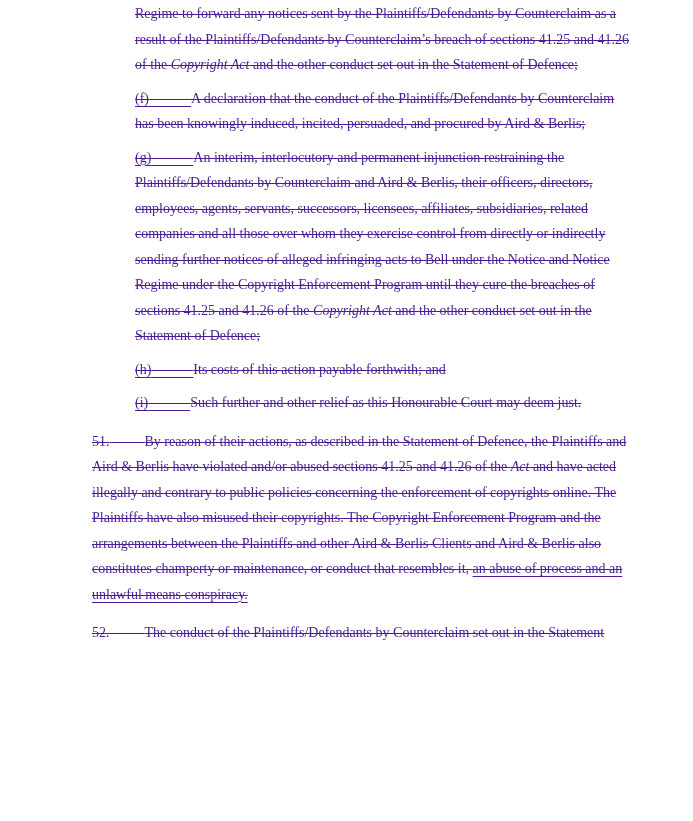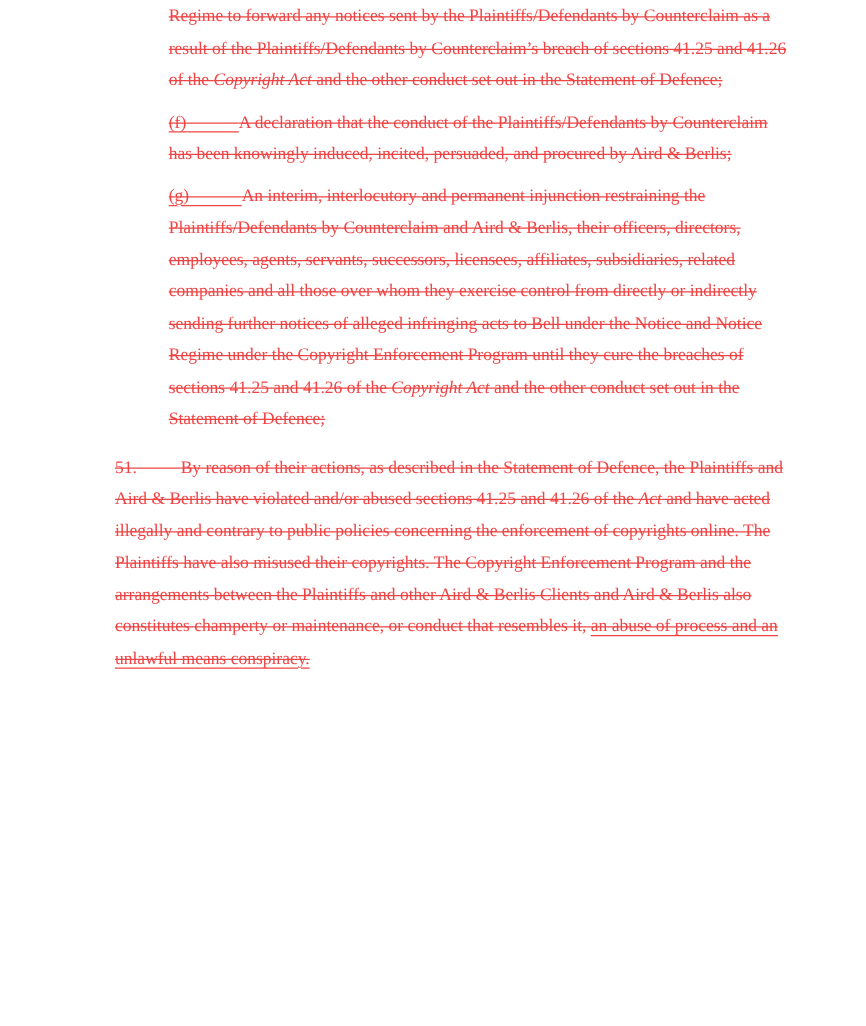--- a/index.html
+++ b/index.html
@@ -9,21 +9,21 @@
   }
   .page {
     position: relative;
     width: 693px;
     height: 821px;
     background: #ffffff;
     overflow: hidden;
     font-family: "Liberation Serif", "DejaVu Serif", serif;
     font-size: 14px;
     line-height: 25.5px;
-    color: #ef4444;
+    color: #4c1d95;
   }
   .doc-body {
     padding: 1px 61px 0 92px; 
   }
   .para {
     margin: 0 0 8px 0;
     text-align: left;
   }
   .para.sub {
     padding-left: 43px; 
@@ -38,15 +38,18 @@
   .seg.italic { font-style: italic; }
 </style>
 </head>
 <body>
 
 <div class="page">
   <div class="doc-body">
       <div class="para sub"><span class="seg strike">Regime to forward any notices sent by the Plaintiffs/Defendants by Counterclaim as a result of the Plaintiffs/Defendants by Counterclaim’s breach of sections 41.25 and 41.26 of the </span><span class="seg strike italic">Copyright Act</span><span class="seg strike"> and the other conduct set out in the Statement of Defence;</span></div>
       <div class="para sub"><span class="seg strike ul">(f)</span><span class="seg strike ul">&nbsp;&nbsp;&nbsp;&nbsp;&nbsp;&nbsp;&nbsp;&nbsp;&nbsp;&nbsp;&nbsp;&nbsp;</span><span class="seg strike">A declaration that the conduct of the Plaintiffs/Defendants by Counterclaim has been knowingly induced, incited, persuaded, and procured by Aird &amp; Berlis;</span></div>
       <div class="para sub"><span class="seg strike ul">(g)</span><span class="seg strike ul">&nbsp;&nbsp;&nbsp;&nbsp;&nbsp;&nbsp;&nbsp;&nbsp;&nbsp;&nbsp;&nbsp;&nbsp;</span><span class="seg strike">An interim, interlocutory and permanent injunction restraining the Plaintiffs/Defendants by Counterclaim and Aird &amp; Berlis, their officers, directors, employees, agents, servants, successors, licensees, affiliates, subsidiaries, related companies and all those over whom they exercise control from directly or indirectly sending further notices of alleged infringing acts to Bell under the Notice and Notice Regime under the Copyright Enforcement Program until they cure the breaches of sections 41.25 and 41.26 of the </span><span class="seg strike italic">Copyright Act</span><span class="seg strike"> and the other conduct set out in the Statement of Defence;</span></div>
+      <div class="para sub"><span class="seg strike ul">(h)</span><span class="seg strike ul">&nbsp;&nbsp;&nbsp;&nbsp;&nbsp;&nbsp;&nbsp;&nbsp;&nbsp;&nbsp;&nbsp;&nbsp;</span><span class="seg strike">Its costs of this action payable forthwith; and</span></div>
+      <div class="para sub"><span class="seg strike ul">(i)</span><span class="seg strike ul">&nbsp;&nbsp;&nbsp;&nbsp;&nbsp;&nbsp;&nbsp;&nbsp;&nbsp;&nbsp;&nbsp;&nbsp;</span><span class="seg strike">Such further and other relief as this Honourable Court may deem just.</span></div>
       <div class="para num"><span class="seg strike">51.</span><span class="seg strike">&nbsp;&nbsp;&nbsp;&nbsp;&nbsp;&nbsp;&nbsp;&nbsp;&nbsp;&nbsp;</span><span class="seg strike">By reason of their actions, as described in the Statement of Defence, the Plaintiffs and Aird &amp; Berlis have violated and/or abused sections 41.25 and 41.26 of the </span><span class="seg strike italic">Act</span><span class="seg strike"> and have acted illegally and contrary to public policies concerning the enforcement of copyrights online. The Plaintiffs have also misused their copyrights. The Copyright Enforcement Program and the arrangements between the Plaintiffs and other Aird &amp; Berlis Clients and Aird &amp; Berlis also constitutes champerty or maintenance, or conduct that resembles it, </span><span class="seg strike ul">an abuse of process and an unlawful means conspiracy.</span></div>
+      <div class="para num"><span class="seg strike">52.</span><span class="seg strike">&nbsp;&nbsp;&nbsp;&nbsp;&nbsp;&nbsp;&nbsp;&nbsp;&nbsp;&nbsp;</span><span class="seg strike">The conduct of the Plaintiffs/Defendants by Counterclaim set out in the Statement</span></div>
     </div>
 </div>
 
 </body></html>

